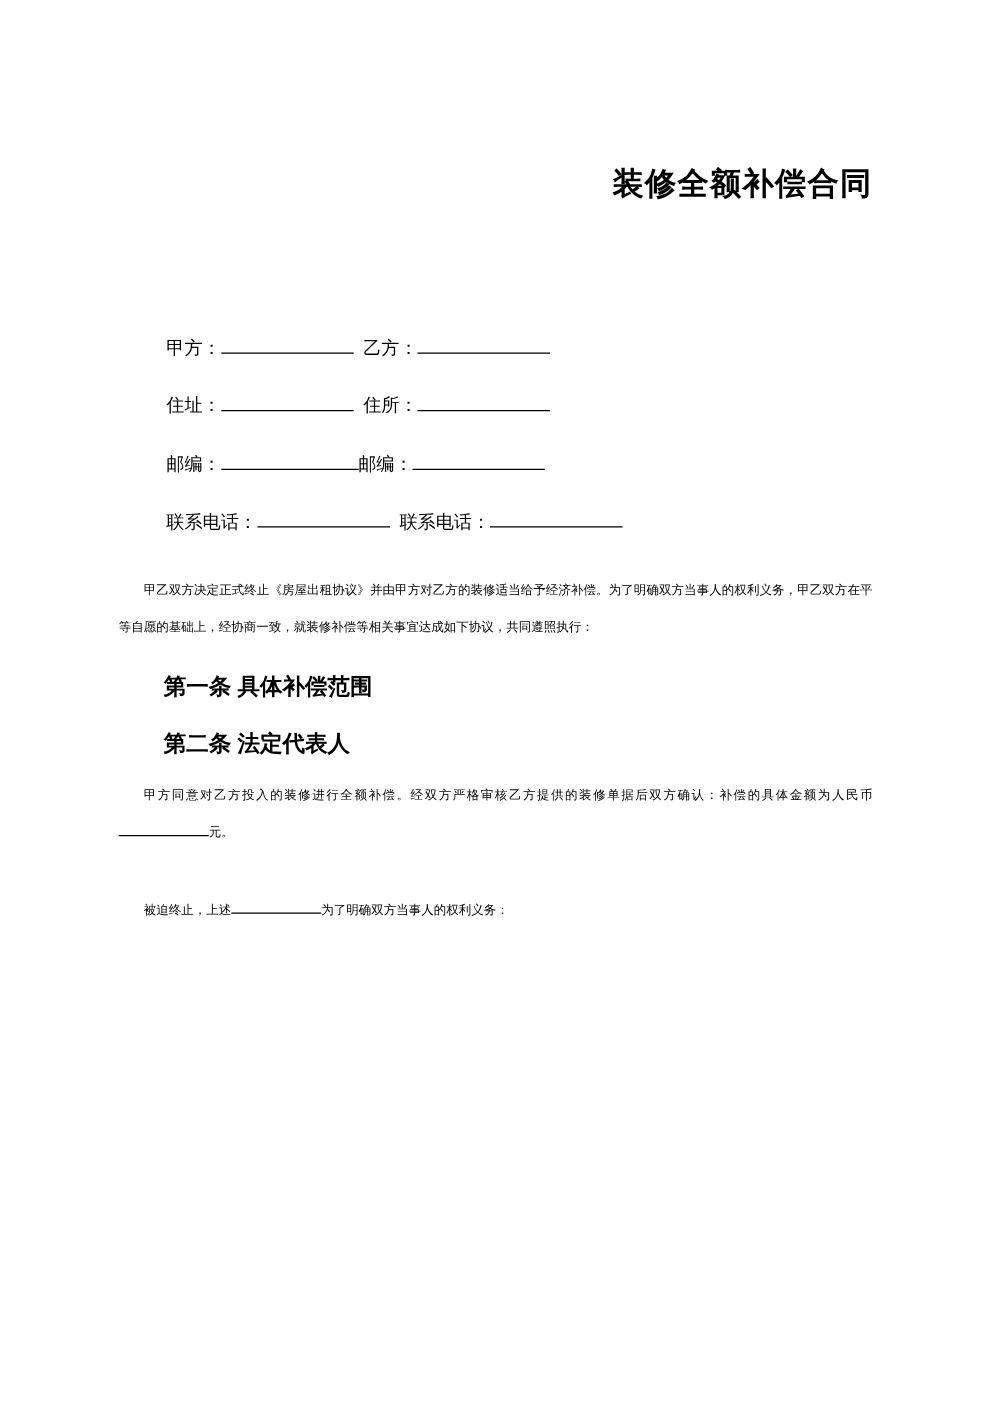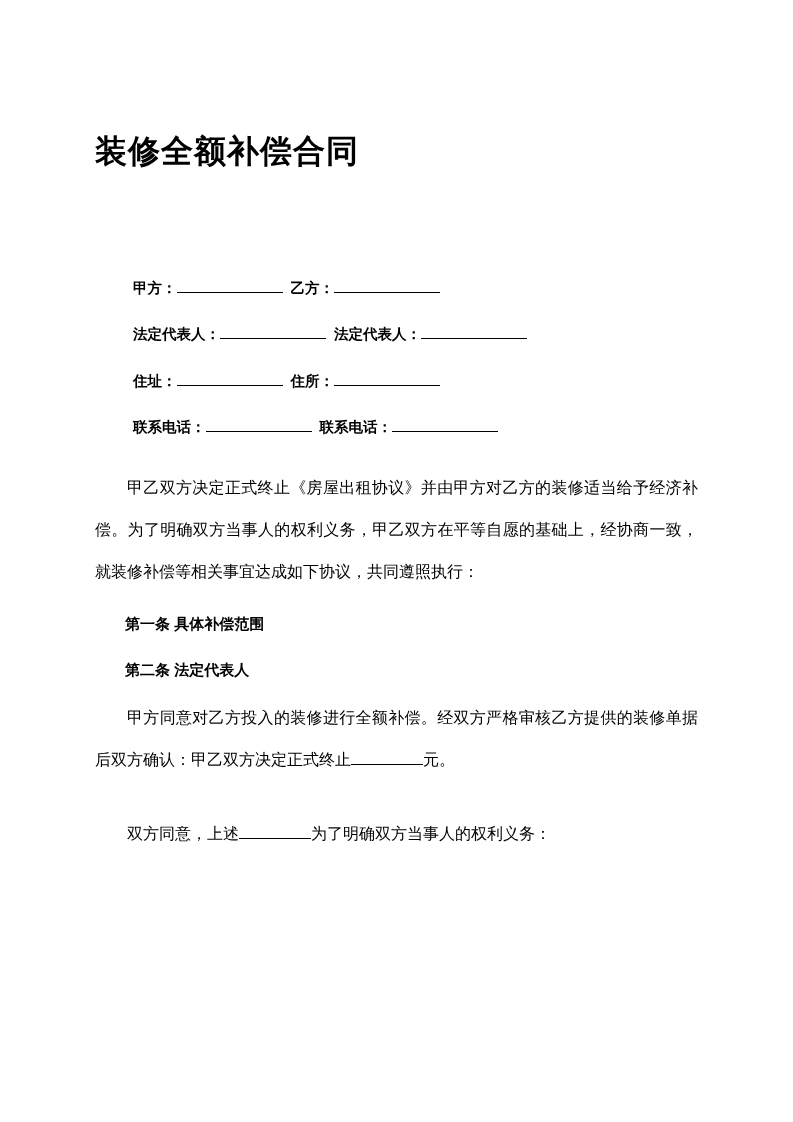--- a/index.html
+++ b/index.html
@@ -16,56 +16,56 @@
     overflow: hidden;
   }
   .page {
     width: 793px;
     height: 1122px;
     box-sizing: border-box;
     padding: 0 95px;
     position: relative;
   }
   .doc-title {
-    text-align: left;
-    font-size: 32px;
+    text-align: right;
+    font-size: 25px;
     font-weight: bold;
     letter-spacing: 1px;
     margin-top: 131px;
     margin-bottom: 0;
     line-height: 1.3;
   }
   .party-block {
     margin-top: 108px;
   }
   .party-line {
     font-size: 14.5px;
-    font-weight: bold;
+    font-weight: normal;
     line-height: 1;
     margin-bottom: 32px;
     padding-left: 38px;
     white-space: pre;
   }
   .blank {
     display: inline-block;
     border-bottom: 1px solid #000;
     vertical-align: baseline;
   }
   .b-short { width: 106px; }
   .b-med { width: 110px; }
   .body-p {
-    font-size: 16px;
-    line-height: 42px;
+    font-size: 10px;
+    line-height: 30px;
     margin: 0 0 14px 0;
     text-align: justify;
     text-justify: inter-ideograph;
     text-indent: 2em;
   }
   .section-head {
-    font-size: 15px;
+    font-size: 18px;
     font-weight: bold;
     line-height: 30px;
     margin: 16px 0 12px 0;
     text-indent: 2em;
   }
   .inline-blank {
     display: inline-block;
     border-bottom: 1px solid #000;
     width: 72px;
     vertical-align: baseline;
@@ -76,32 +76,32 @@
 <body>
 
 <div class="page">
 
   <h1 class="doc-title">装修全额补偿合同</h1>
 
   <div class="party-block">
 
     <div class="party-line"><span>甲方：</span><span class="blank b-short"></span>  <span>乙方：</span><span class="blank b-short"></span></div>
 
-    <div class="party-line"><span>法定代表人：</span><span class="blank b-short"></span>  <span>法定代表人：</span><span class="blank b-short"></span></div>
 
     <div class="party-line"><span>住址：</span><span class="blank b-short"></span>  <span>住所：</span><span class="blank b-short"></span></div>
 
+    <div class="party-line"><span>邮编：</span><span class="blank b-med"></span><span>邮编：</span><span class="blank b-short"></span></div>
 
     <div class="party-line"><span>联系电话：</span><span class="blank b-short"></span>  <span>联系电话：</span><span class="blank b-short"></span></div>
 
   </div>
 
   <p class="body-p">甲乙双方决定正式终止《房屋出租协议》并由甲方对乙方的装修适当给予经济补偿。为了明确双方当事人的权利义务，甲乙双方在平等自愿的基础上，经协商一致，就装修补偿等相关事宜达成如下协议，共同遵照执行：</p>
 
   <div class="section-head">第一条  具体补偿范围</div>
 
   <div class="section-head">第二条  法定代表人</div>
-  <p class="body-p"><span>甲方同意对乙方投入的装修进行全额补偿。经双方严格审核乙方提供的装修单据后双方确认：甲乙双方决定正式终止</span><span class="inline-blank"></span><span>元。</span></p>
+  <p class="body-p"><span>甲方同意对乙方投入的装修进行全额补偿。经双方严格审核乙方提供的装修单据后双方确认：补偿的具体金额为人民币</span><span class="inline-blank"></span><span>元。</span></p>
 
   <div class="spacer-1"></div>
-  <p class="body-p"><span>双方同意，上述</span><span class="inline-blank"></span><span>为了明确双方当事人的权利义务：</span></p>
+  <p class="body-p"><span>被迫终止，上述</span><span class="inline-blank"></span><span>为了明确双方当事人的权利义务：</span></p>
 
 </div>
 
 </body></html>

